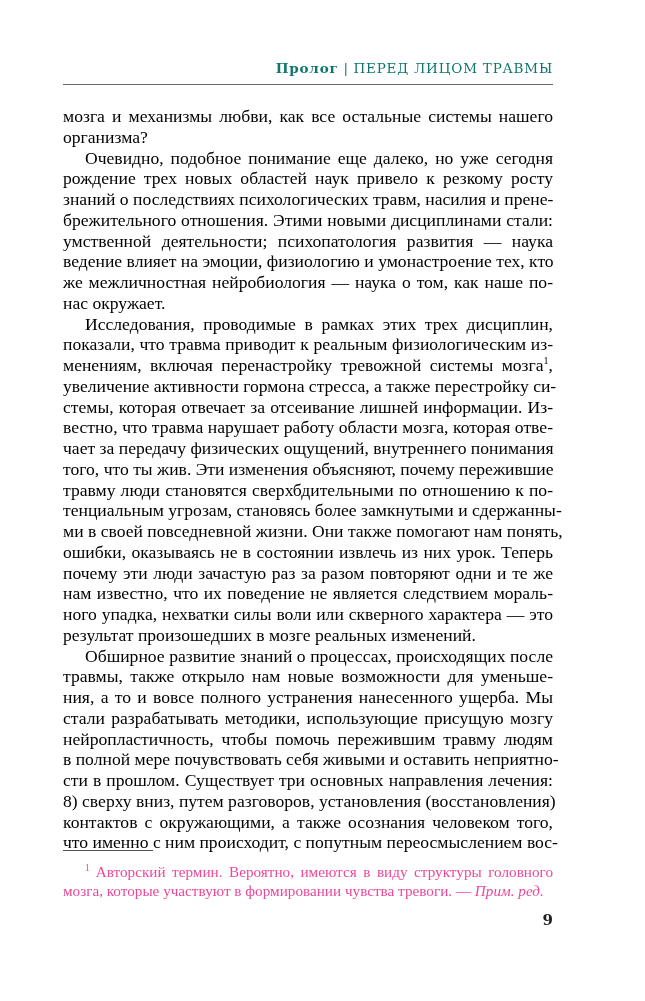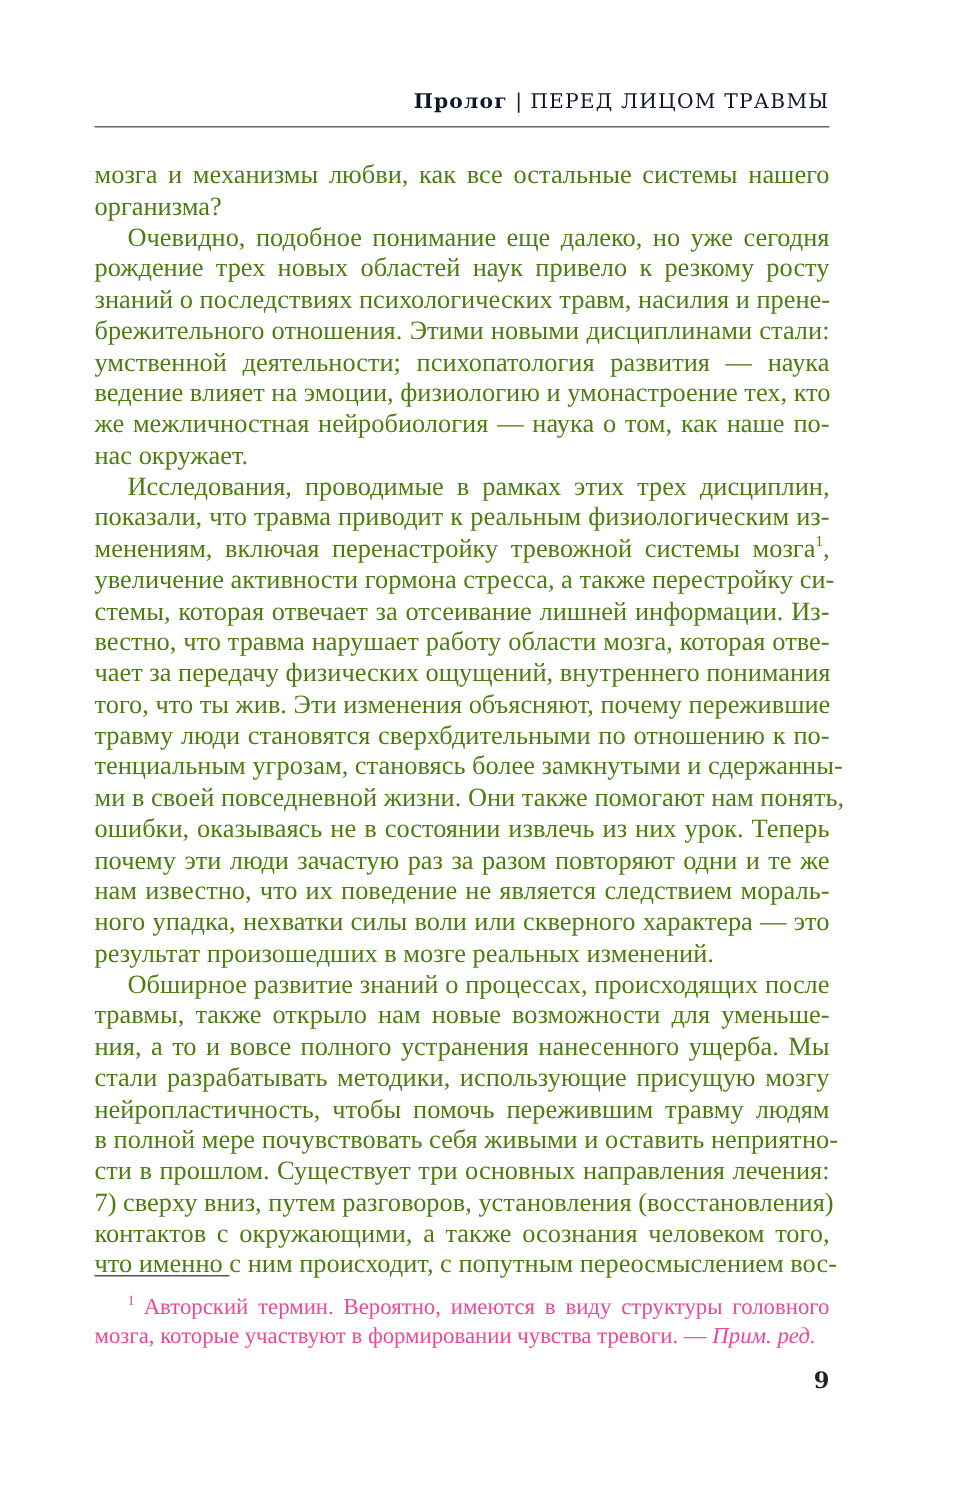--- a/index.html
+++ b/index.html
@@ -25,21 +25,21 @@
   .running-head {
     position: absolute;
     left: 63px;
     width: 490px;
     top: 60px;
     height: 24px;
     text-align: right;
     font-family: "DejaVu Serif", "Liberation Serif", serif;
     font-size: 13.5px;
     letter-spacing: 0.3px;
-    color: #0f172a;
+    color: #0f766e;
   }
   .running-head .chapter {
     font-weight: bold;
     letter-spacing: 0.8px;
   }
   .running-head .sep {
     margin: 0 5px;
   }
   .running-head .title {
     letter-spacing: 0.8px;
@@ -53,21 +53,21 @@
     border-top: 1.5px solid #6a6a6a;
   }
   .body-text {
     position: absolute;
     left: 63px;
     width: 490px;
     top: 106px;
     font-family: "Liberation Serif", "DejaVu Serif", serif;
     font-size: 17.6px;
     line-height: 20.75px;
-    color: #4d7c0f;
+    color: #000000;
     text-align: justify;
     hyphens: manual;
   }
   .line {
     display: block;
     white-space: nowrap;
     text-align-last: justify;
     text-align: justify;
   }
   .line.last {
@@ -162,21 +162,21 @@
       <span class="line"><span>нам известно, что их поведение не является следствием мораль-</span></span>
       <span class="line"><span>ного упадка, нехватки силы воли или скверного характера — это</span></span>
       <span class="line last"><span>результат произошедших в мозге реальных изменений.</span></span>
       <span class="line indent"><span>Обширное развитие знаний о процессах, происходящих после</span></span>
       <span class="line"><span>травмы, также открыло нам новые возможности для уменьше-</span></span>
       <span class="line"><span>ния, а то и вовсе полного устранения нанесенного ущерба. Мы</span></span>
       <span class="line"><span>стали разрабатывать методики, использующие присущую мозгу</span></span>
       <span class="line"><span>нейропластичность, чтобы помочь пережившим травму людям</span></span>
       <span class="line"><span>в полной мере почувствовать себя живыми и оставить неприятно-</span></span>
       <span class="line"><span>сти в прошлом. Существует три основных направления лечения:</span></span>
-      <span class="line"><span>7) сверху вниз, путем разговоров, установления (восстановления)</span></span>
+      <span class="line"><span>8) сверху вниз, путем разговоров, установления (восстановления)</span></span>
       <span class="line"><span>контактов с окружающими, а также осознания человеком того,</span></span>
       <span class="line"><span>что именно с ним происходит, с попутным переосмыслением вос-</span></span>
     </div>
 
   <div class="fn-rule"></div>
 
   <div class="footnote">
     <span class="line indent" style="padding-left:22px;"><sup class="fn-mark">1</sup><span>Авторский термин. Вероятно, имеются в виду структуры головного</span></span>
     <span class="line last"><span>мозга, которые участвуют в формировании чувства тревоги. —</span> <span class="editor-note">Прим. ред.</span></span>
   </div>

